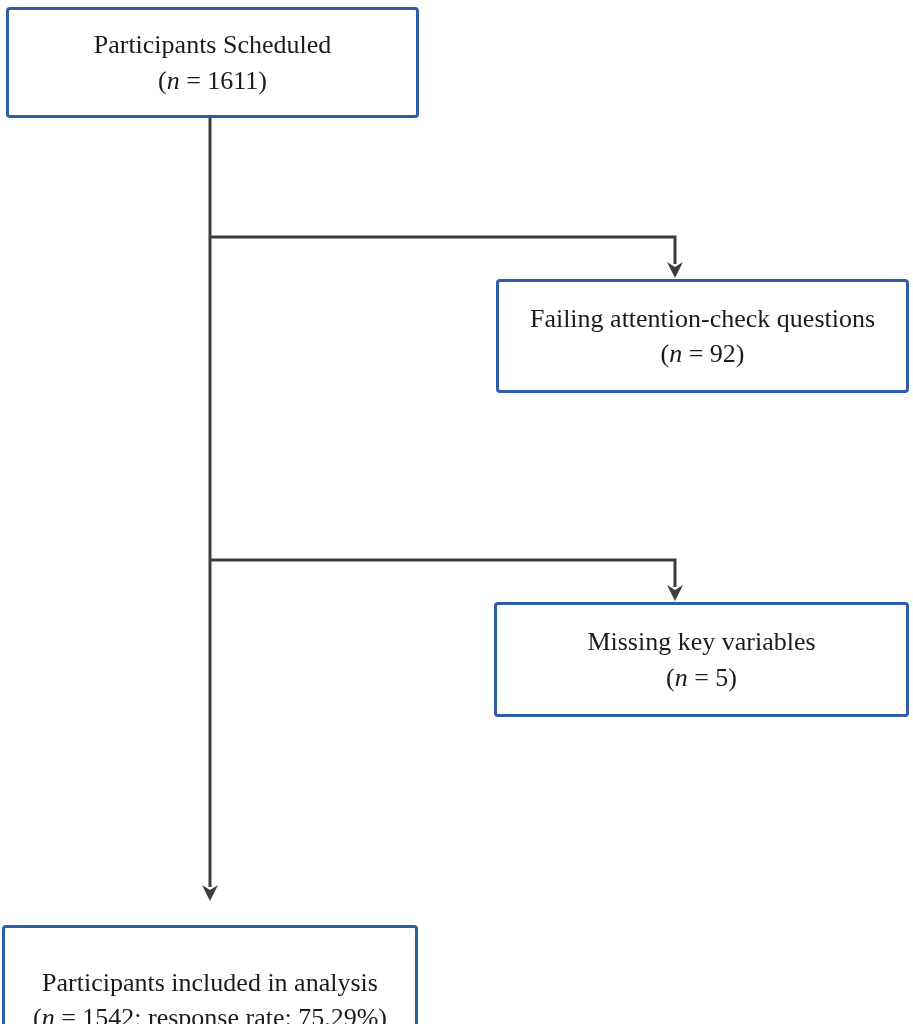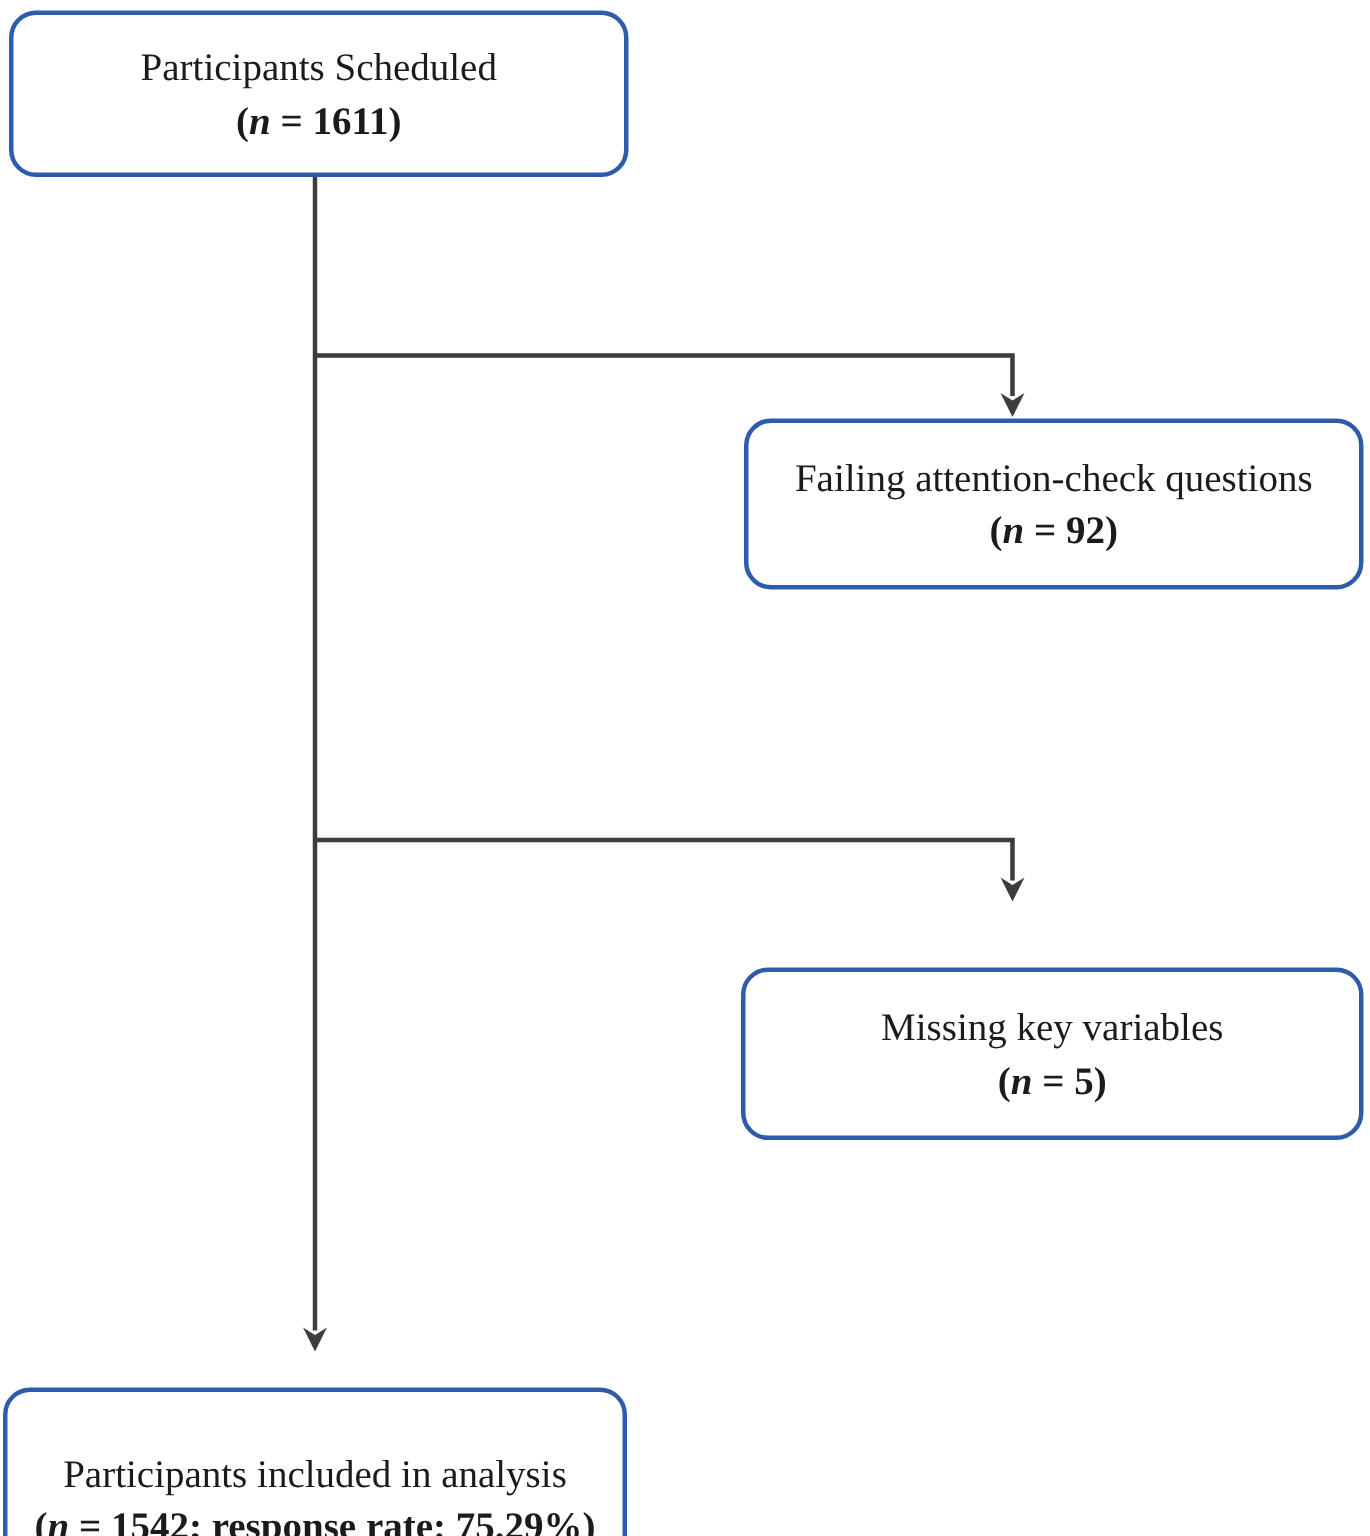--- a/index.html
+++ b/index.html
@@ -29,35 +29,35 @@
     stroke-width: 3;
   }
   .connectors polygon {
     fill: var(--connector, #3d3d3d);
     stroke: none;
   }
   .box {
     position: absolute;
     box-sizing: border-box;
     border: 3px solid var(--box-border, #2e5cab);
-    border-radius: 18px;
+    border-radius: 4px;
     background: #ffffff;
     display: flex;
     flex-direction: column;
     justify-content: center;
     align-items: center;
     text-align: right;
     font-size: 26px;
     line-height: 1.35;
   }
-  .box .l2 { white-space: nowrap; font-weight: bold; }
+  .box .l2 { white-space: nowrap; }
   .it { font-style: italic; }
   .box-scheduled { left: 6px;   top: 7px;   width: 413px; height: 111px; }
   .box-attention { left: 496px; top: 279px; width: 413px; height: 114px; }
-  .box-missing   { left: 494px; top: 602px; width: 415px; height: 115px; margin-top: 43px; }
+  .box-missing   { left: 494px; top: 602px; width: 415px; height: 115px; }
   .box-included  { left: 2px;   top: 925px; width: 416px; height: 154px; padding-bottom: 4px; }
 </style>
 </head>
 <body>
 
 <div class="canvas">
 
   <svg class="connectors" viewBox="0 0 913 1024" aria-hidden="true">
 
     <polyline points="210,117 210,887"></polyline>

